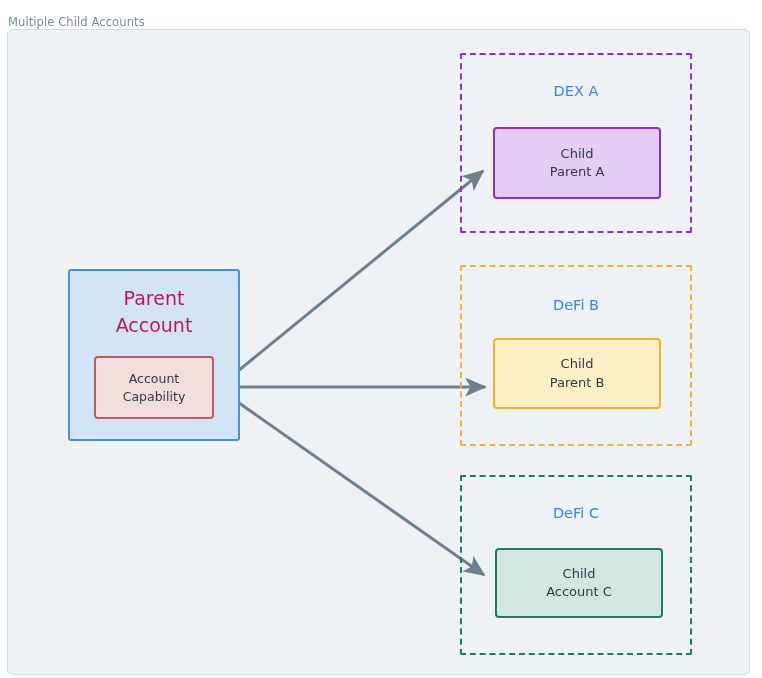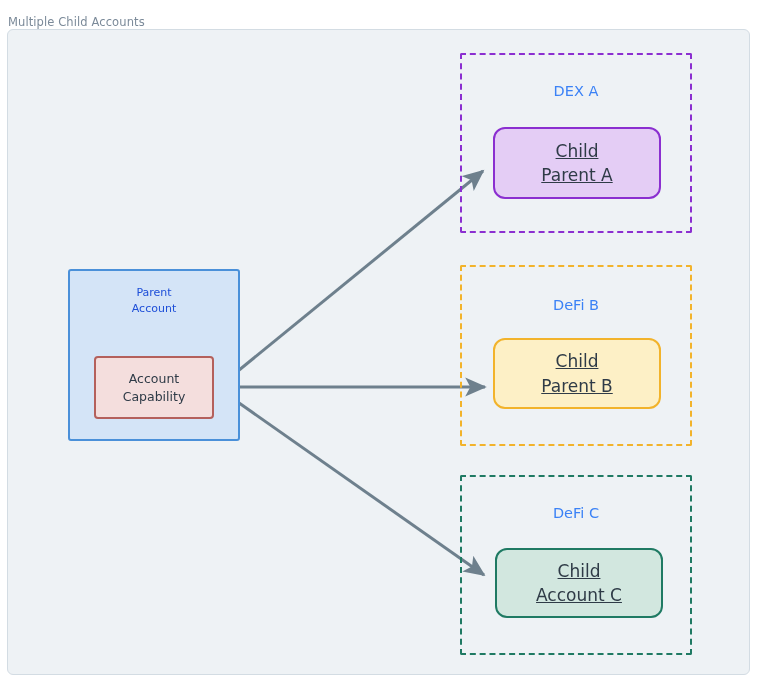--- a/index.html
+++ b/index.html
@@ -67,22 +67,22 @@
     top: 257px;
     width: 172px;
     height: 172px;
     background: #d4e4f7;
     border: 2px solid #4a90d9;
     border-radius: 3px;
     justify-content: flex-start;
     padding-top: 14px;
   }
   .parent-label {
-    font-size: 11px;
-    color: #1d4ed8;
+    font-size: 19px;
+    color: #be185d;
   }
 
   
   .capability-box {
     left: 94px;
     top: 344px;
     width: 120px;
     height: 63px;
     background: #f4dedd;
     border: 2px solid #b4605c;
@@ -112,26 +112,25 @@
   .group-dex    { left: 460px; top: 41px;  width: 232px; height: 180px; border-color: #8b2fd0; }
   .group-defi   { left: 460px; top: 253px; width: 232px; height: 181px; border-color: #f2b32b; }
   .group-game   { left: 460px; top: 463px; width: 232px; height: 180px; border-color: #1f7a63; }
 
   .group-dex  .group-label  { top: 28px; }
   .group-defi .group-label  { top: 30px; }
   .group-game .group-label  { top: 28px; }
 
   
   .child-box {
-    font-size: 17px;
+    font-size: 13px;
     color: #2f3b47;
     border-width: 2px;
     border-style: solid;
-    border-radius: 12px;
-    text-decoration: underline;
+    border-radius: 4px;
   }
   .child-a {
     left: 493px; top: 115px; width: 168px; height: 72px;
     background: #e4cdf5;
     border-color: #8b2fd0;
   }
   .child-b {
     left: 493px; top: 326px; width: 168px; height: 71px;
     background: #fdf0c6;
     border-color: #f2b32b;

